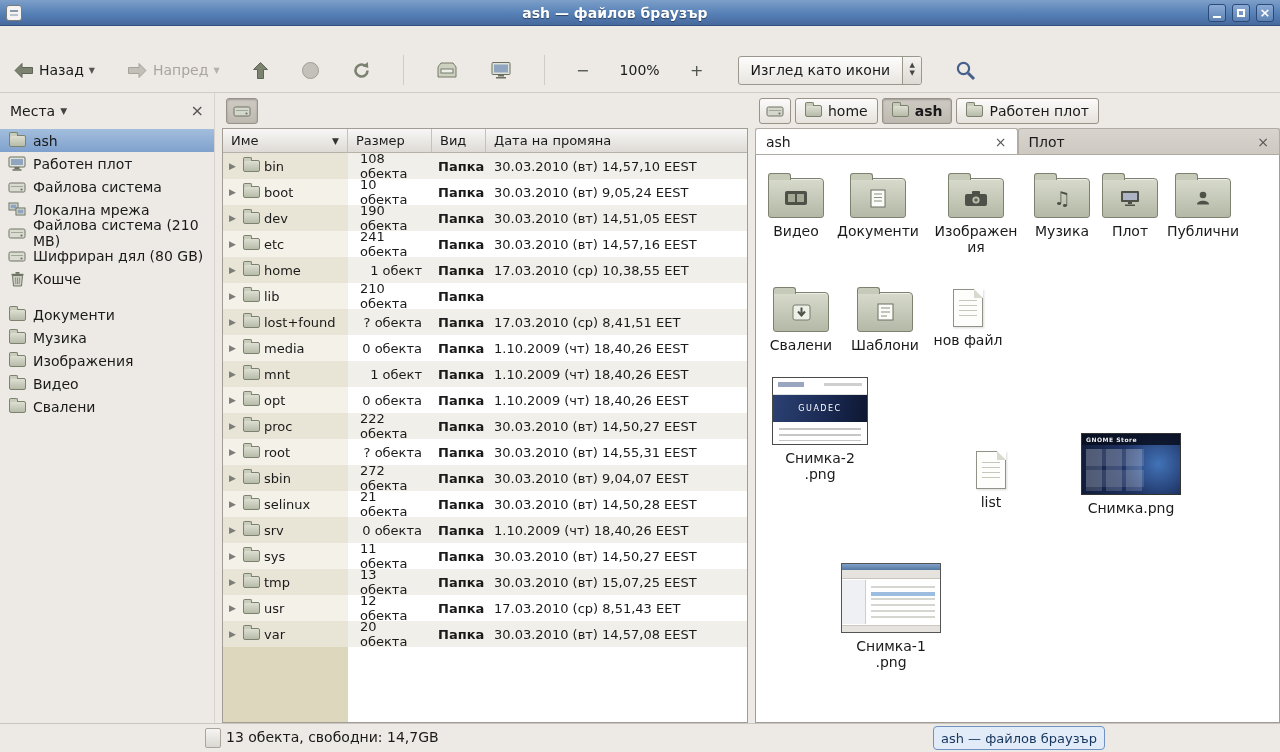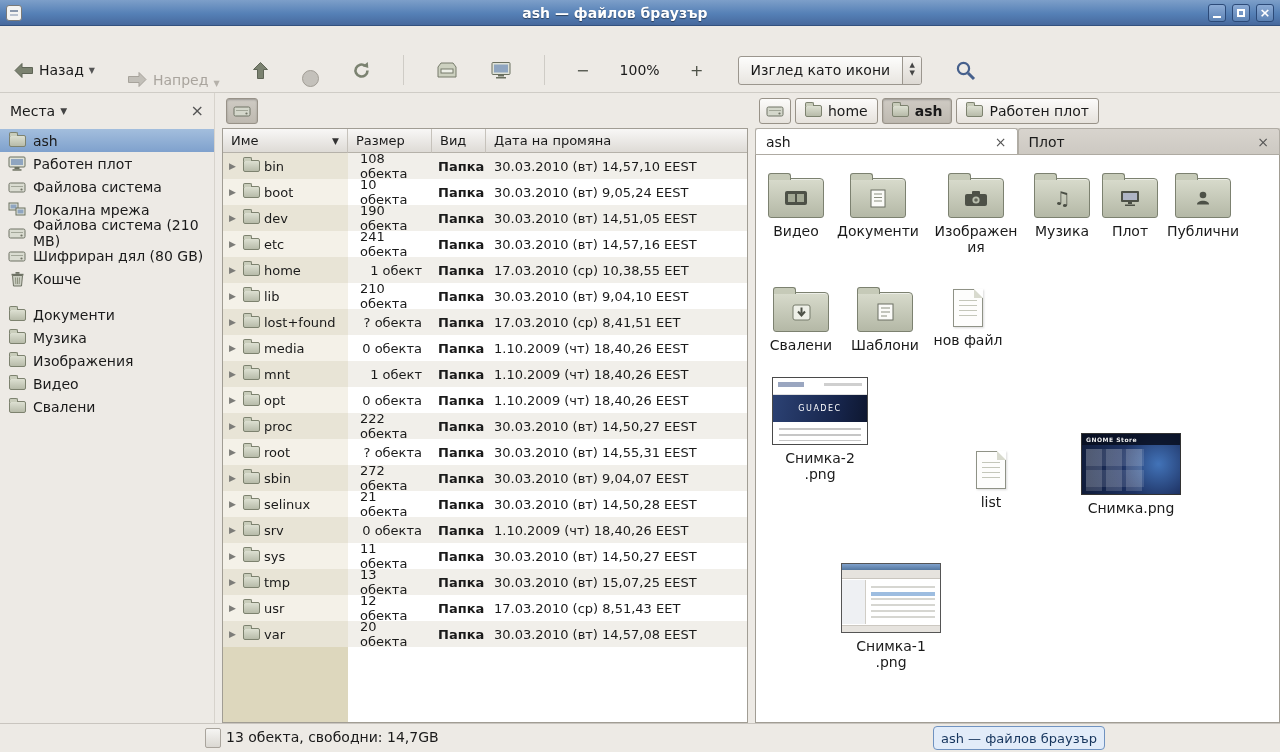--- a/index.html
+++ b/index.html
@@ -20,21 +20,21 @@
   .g-close { font-size:13px; font-weight:bold; line-height:1; }
 
   
   .menubar { height:22px; display:flex; align-items:center; padding:0 6px; font-size:14px; }
   .menu-item { padding:1px 10px; border-radius:2px; }
 
   
   .toolbar { height:45px; display:flex; align-items:center; padding:0 6px; gap:18px; border-bottom:1px solid #cfccc6; }
   .tbtn { height:36px; display:flex; align-items:center; gap:5px; padding:0 7px; border-radius:3px; font-size:14px; }
   .tbtn .drop { font-size:8px; color:#555; }
-  .tbtn.disabled { color:#a9a49d;align-items:flex-end; }
+  .tbtn.disabled { color:#a9a49d; }
   .tbtn.disabled .drop { color:#b5b1aa; }
   .tsep { width:1px; height:30px; background:#cfccc6; margin:0 7px; flex:none;}
   .zoom-label { font-size:14px; padding:0 6px; }
   .zbtn { width:26px; height:26px; display:flex; align-items:center; justify-content:center; font-size:16px; color:#4e5248; border-radius:3px;}
   .combo { height:29px; margin-left:10px; border:1px solid #9b968e; border-radius:3px; display:flex; align-items:stretch;
     background:linear-gradient(#fdfdfc,#e8e5e0); }
   .combo .cval { display:flex; align-items:center; padding:0 12px; font-size:14px; }
   .combo .stepper { width:19px; border-left:1px solid #9b968e; display:flex; flex-direction:column; align-items:center; justify-content:center;
     font-size:7px; line-height:1.1; color:#444; background:linear-gradient(#f5f3f0,#ddd9d3); border-radius:0 2px 2px 0; }
 
@@ -466,21 +466,20 @@
               <div class="cell c-date">17.03.2010 (ср) 10,38,55 EET</div>
             </div>
             <div class="lv-row">
               <div class="cell c-name">
                 <span class="exp">▶</span>
                 <span class="f16"></span>
                 <span>lib</span>
               </div>
               <div class="cell c-size">210 обекта</div>
               <div class="cell c-type">Папка</div>
-              <div class="cell c-date">30.03.2010 (вт) 9,04,10 EEST</div>
             </div>
             <div class="lv-row">
               <div class="cell c-name">
                 <span class="exp">▶</span>
                 <span class="f16"></span>
                 <span>lost+found</span>
               </div>
               <div class="cell c-size">? обекта</div>
               <div class="cell c-type">Папка</div>
               <div class="cell c-date">17.03.2010 (ср) 8,41,51 EET</div>

